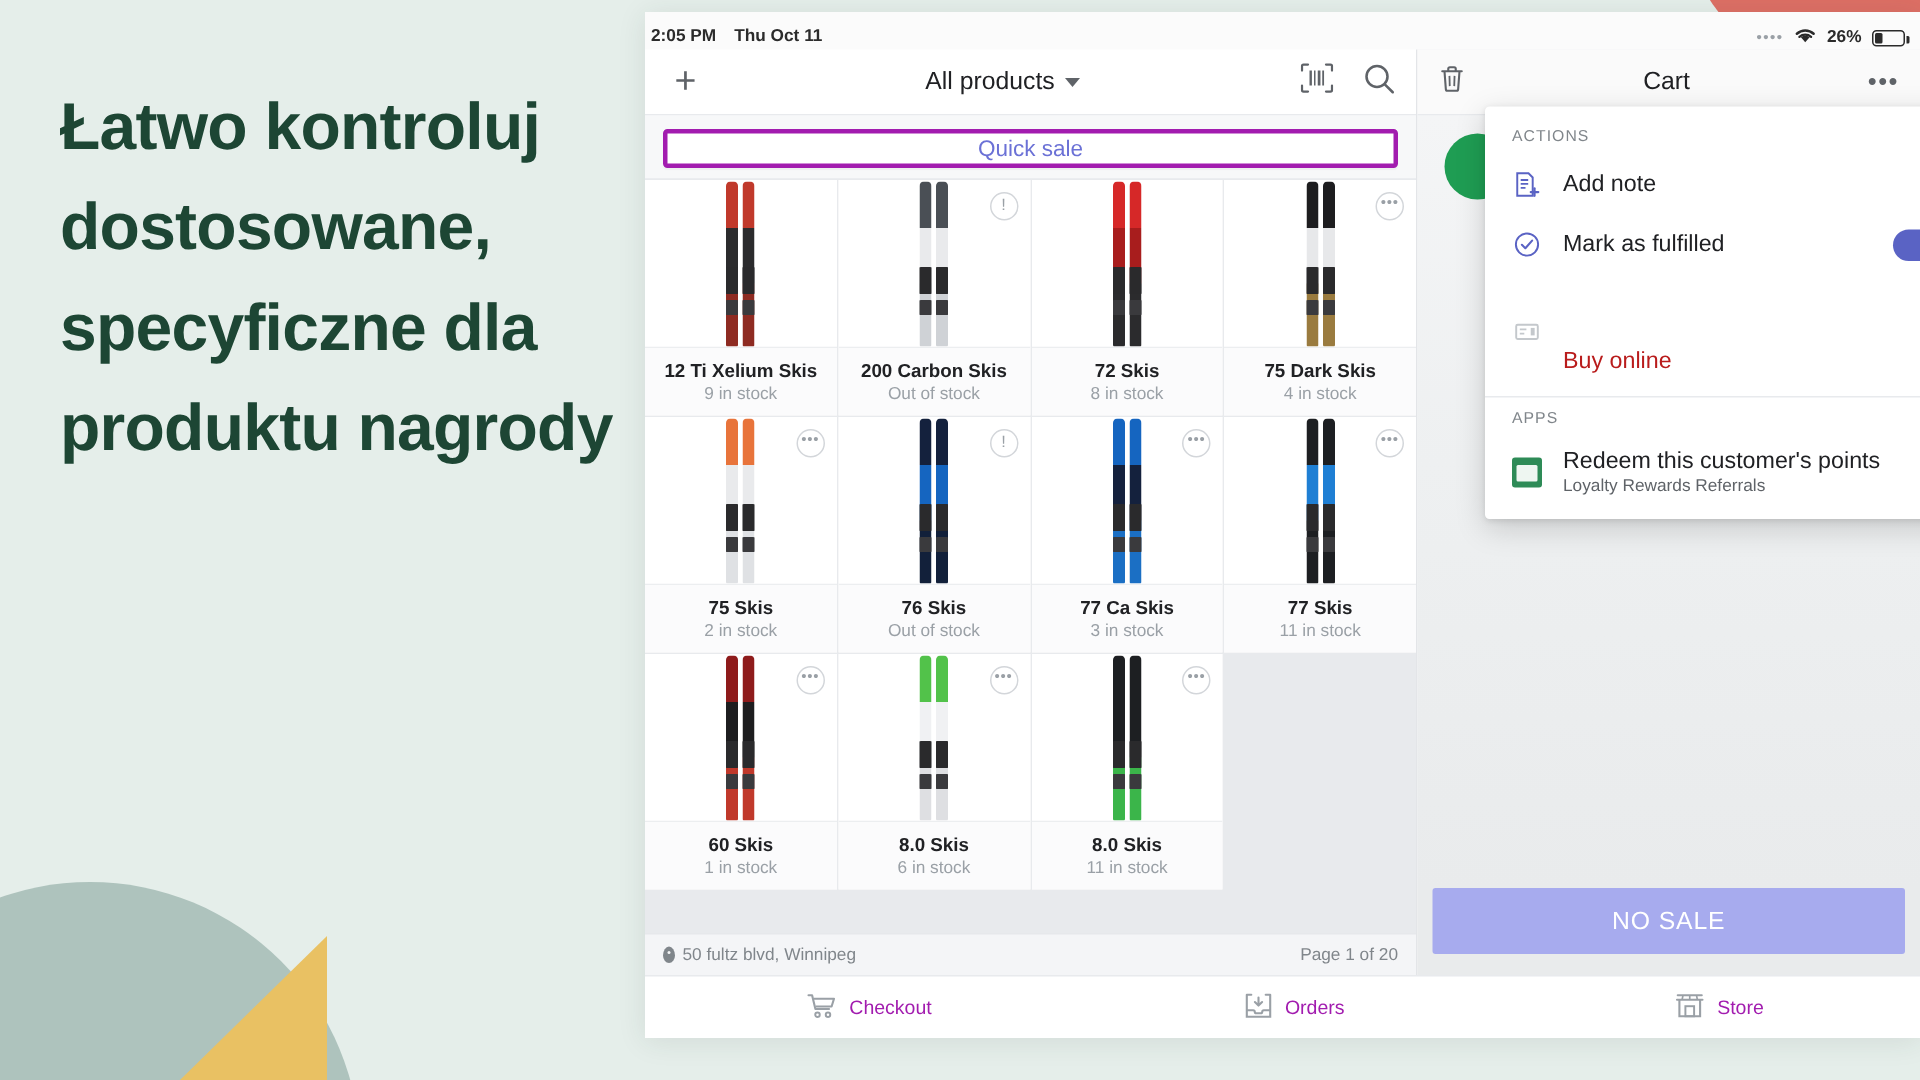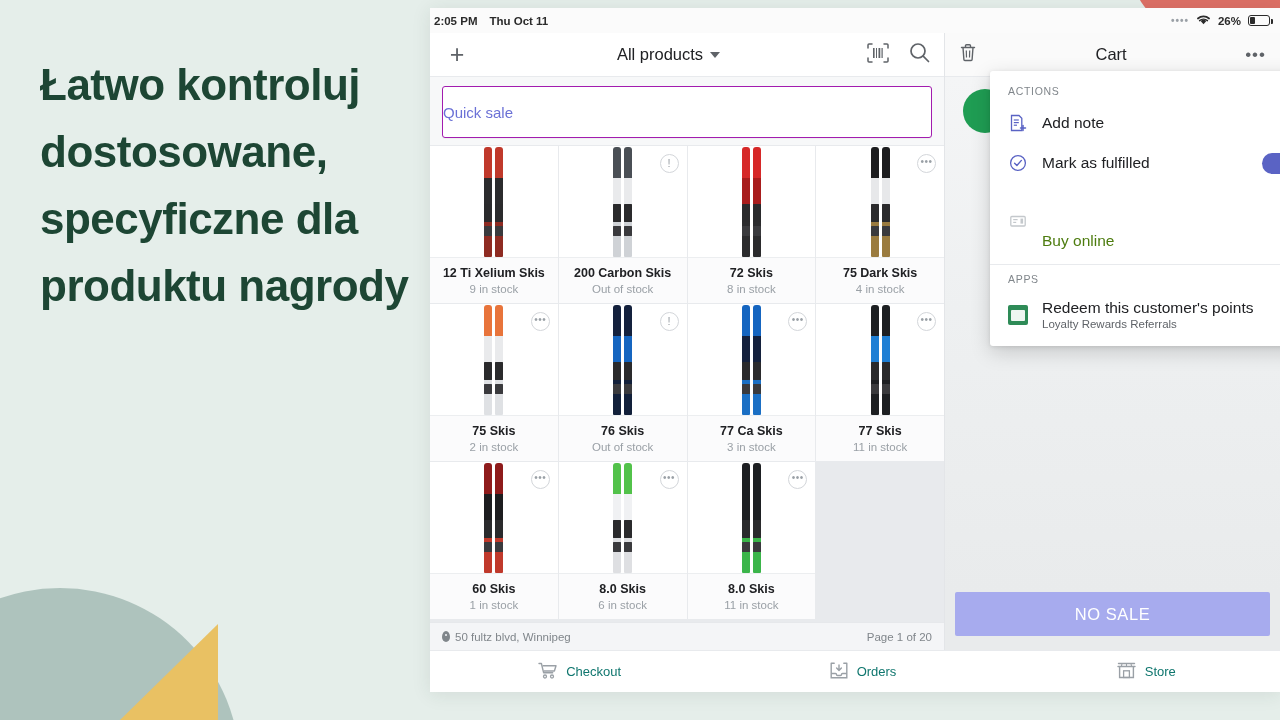--- a/index.html
+++ b/index.html
@@ -60,22 +60,22 @@
     box-shadow: 0 2px 18px rgba(40,60,50,0.10);
     overflow: hidden;
     display: flex;
     flex-direction: column;
   }
 
   
   .statusbar {
     height: 25px;
     display: flex;
-    align-items: center;
-    padding: 0 10px 0 4px;
+    align-items: flex-start;
+    padding: 10px 10px 0 4px;
     font-size: 11.5px;
     font-weight: 700;
     color: #2b2b2b;
     background: #fbfbfb;
     flex: 0 0 auto;
   }
   .sb-time { margin-left: 0px; }
   .sb-date { margin-left: 12px; }
   .sb-right {
     margin-left: auto;
@@ -153,25 +153,25 @@
     border-top: 6px solid #5f6368;
   }
   .topbar-actions { display: flex; align-items: center; gap: 20px; }
 
   .quicksale-wrap {
     padding: 9px 12px 7px 12px;
     background: #f7f8f9;
     flex: 0 0 auto;
   }
   .quicksale {
-    height: 52px;
+    height: 26px;
     background: #ffffff;
-    border: 1px solid #a21caf;
+    border: 3px solid #a21caf;
     border-radius: 3px;
-    display: flex; align-items: center; 
+    display: flex; align-items: center; justify-content: center;
     color: #6b71d6;
     font-size: 15px;
     box-shadow: 0 1px 1px rgba(0,0,0,0.04);
   }
 
   .grid {
     flex: 1 1 auto;
     display: grid;
     grid-template-columns: repeat(4, 1fr);
     grid-auto-rows: 157px;
@@ -346,21 +346,21 @@
     text-transform: uppercase;
   }
   .menu-item {
     display: flex;
     align-items: center;
     gap: 14px;
     padding: 8px 18px;
     min-height: 40px;
   }
   .menu-item .mlabel { font-size: 15.5px; color: #202124; }
-  .menu-item.disabled .mlabel { color: #4d7c0f; margin-top: 41px; }
+  .menu-item.disabled .mlabel { color: #b91c1c; margin-top: 41px; }
   .menu-item .msub { font-size: 11.5px; color: #5f6368; margin-top: 1px; }
   .menu-sep { height: 1px; background: #e8eaed; margin: 6px 0 0 0; }
   .mi-icon { width: 20px; height: 20px; flex: 0 0 20px; display:flex; align-items:center; justify-content:center; }
   .toggle {
     margin-left: auto;
     width: 40px; height: 21px;
     border-radius: 11px;
     background: #5a63c4;
     position: relative;
   }
@@ -400,21 +400,21 @@
     border-top: 1px solid #e8eaed;
     display: flex;
   }
   .tab {
     flex: 1 1 0;
     display: flex;
     align-items: center;
     justify-content: center;
     gap: 9px;
     font-size: 13px;
-    color: #0f766e;
+    color: #a21caf;
     padding-left: 16px;
   }
 </style>
 </head>
 <body>
 
 <div id="stage">
 
   <div class="deco-circle-sage"></div>
   <div class="deco-triangle-yellow"></div>

